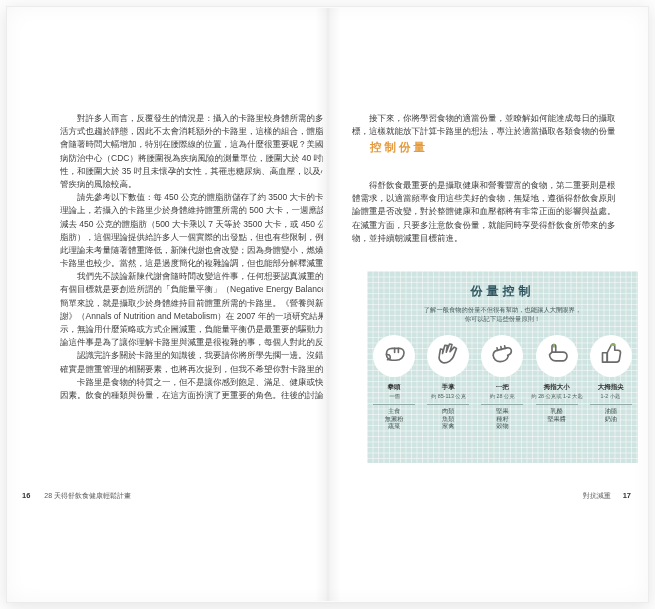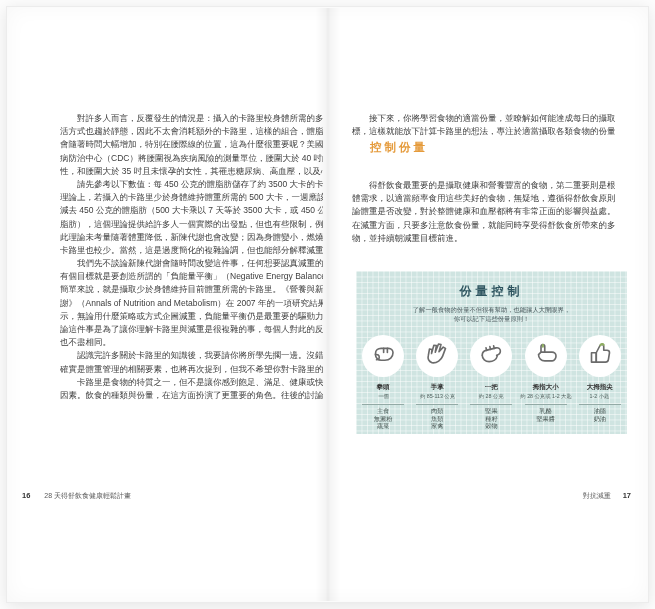--- a/index.html
+++ b/index.html
@@ -23,21 +23,21 @@
   .section-heading{position:absolute;left:370px;top:140px;font-size:11.5px;font-weight:bold;
                    color:#e59b3c;letter-spacing:3px;}
   
   .footer{position:absolute;top:491px;font-size:7px;color:#5a5a5a;display:flex;align-items:baseline;}
   #footer-left{left:22px;}
   #footer-left .pnum{margin-right:14px;}
   .pnum{font-weight:bold;font-size:7.5px;color:#333;}
   #footer-right{right:24px;margin-left:37px;}
   #footer-right .chapter{margin-right:12px;}
   
-  .portion-box{position:absolute;left:356px;top:271px;width:271px;height:163px;
+  .portion-box{position:absolute;left:367px;top:271px;width:271px;height:192px;
     background-color:#cfe4e1;
     background-image:linear-gradient(rgba(255,255,255,.5) 1px,transparent 1px),
                      linear-gradient(90deg,rgba(255,255,255,.5) 1px,transparent 1px);
     background-size:5.5px 5.5px;}
   .pb-title{margin-top:12px;text-align:center;font-size:12px;font-weight:bold;color:#2f5560;letter-spacing:4px;}
   .pb-subtitle{margin-top:5px;text-align:center;font-size:6.3px;line-height:9px;color:#46565a;}
   .pb-cols{position:absolute;left:0;top:64px;width:271px;display:flex;}
   .col{width:54.2px;display:flex;flex-direction:column;align-items:center;}
   .circle{width:42px;height:42px;border-radius:50%;background:#ffffff;display:flex;align-items:center;justify-content:center;}
   .circle svg{width:30px;height:30px;}
@@ -52,33 +52,33 @@
 <div id="root">
   <div class="frame"></div>
   <div class="spine"></div>
 
   <div id="left-text" class="textblock">
       <div class="tline">　　對許多人而言，反覆發生的情況是：攝入的卡路里較身體所需的多，生</div>
       <div class="tline">活方式也趨於靜態，因此不太會消耗額外的卡路里，這樣的組合，體脂肪便</div>
       <div class="tline">會隨著時間大幅增加，特別在腰際線的位置，這為什麼很重要呢？美國疾</div>
       <div class="tline">病防治中心（CDC）將腰圍視為疾病風險的測量單位，腰圍大於 40 吋的男</div>
       <div class="tline">性，和腰圍大於 35 吋且未懷孕的女性，其罹患糖尿病、高血壓，以及心血</div>
+      <div class="tline pe">管疾病的風險較高。</div>
       <div class="tline">　　請先參考以下數值：每 450 公克的體脂肪儲存了約 3500 大卡的卡路里，</div>
       <div class="tline">理論上，若攝入的卡路里少於身體維持體重所需的 500 大卡，一週應該可以</div>
       <div class="tline">減去 450 公克的體脂肪（500 大卡乘以 7 天等於 3500 大卡，或 450 公克的體</div>
       <div class="tline">脂肪），這個理論提供給許多人一個實際的出發點，但也有些限制，例如，</div>
       <div class="tline">此理論未考量隨著體重降低，新陳代謝也會改變；因為身體變小，燃燒的</div>
       <div class="tline">卡路里也較少。當然，這是過度簡化的複雜論調，但也能部分解釋減重速度</div>
       <div class="tline">　　我們先不談論新陳代謝會隨時間改變這件事，任何想要認真減重的人，</div>
       <div class="tline">有個目標就是要創造所謂的「負能量平衡」（Negative Energy Balance），</div>
       <div class="tline">簡單來說，就是攝取少於身體維持目前體重所需的卡路里。《營養與新陳代</div>
       <div class="tline">謝》（Annals of Nutrition and Metabolism）在 2007 年的一項研究結果顯</div>
       <div class="tline">示，無論用什麼策略或方式企圖減重，負能量平衡仍是最重要的驅動力。討</div>
       <div class="tline">論這件事是為了讓你理解卡路里與減重是很複雜的事，每個人對此的反應</div>
-      <div class="tline pe">也不盡相同。</div>
       <div class="tline">　　認識完許多關於卡路里的知識後，我要請你將所學先擱一邊。沒錯，這些</div>
       <div class="tline">確實是體重管理的相關要素，也將再次提到，但我不希望你對卡路里的概念</div>
       <div class="tline">　　卡路里是食物的特質之一，但不是讓你感到飽足、滿足、健康或快樂的</div>
       <div class="tline">因素。飲食的種類與份量，在這方面扮演了更重要的角色。往後的討論，我</div>
     </div>
 
   <div id="footer-left" class="footer">
     <span class="pnum">16</span>
     <span>28 天得舒飲食健康輕鬆計畫</span>
   </div>

